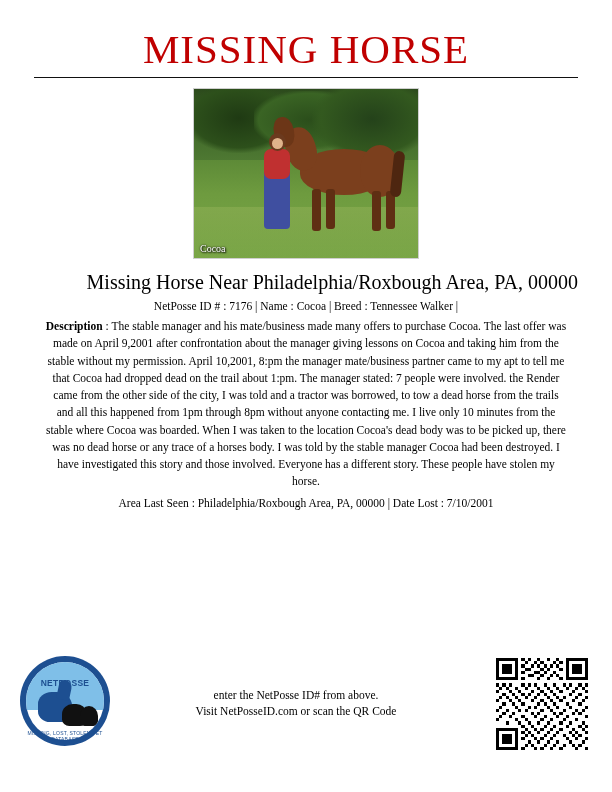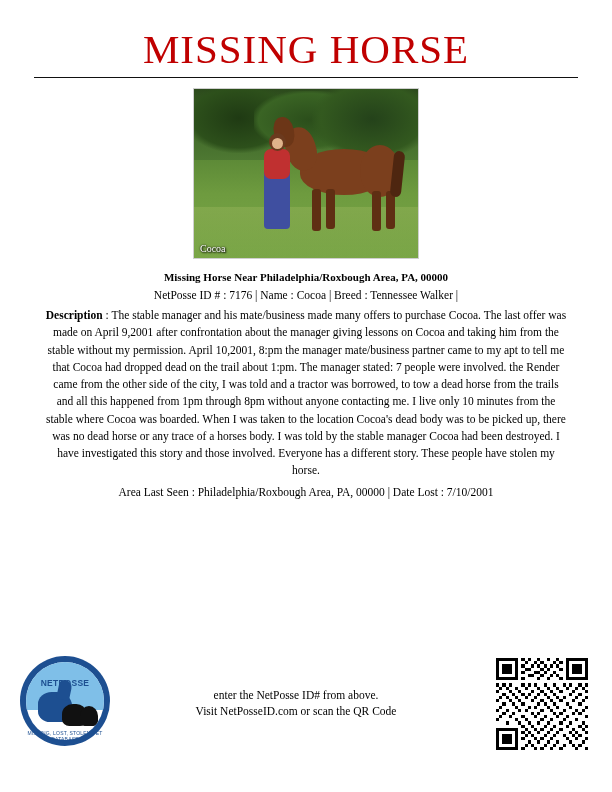--- a/index.html
+++ b/index.html
@@ -152,23 +152,23 @@
   .ph-caption {
     position: absolute;
     left: 6px;
     bottom: 4px;
     color: #ffffff;
     font-family: "Liberation Serif", serif;
     font-size: 10px;
     text-shadow: 0 0 2px #000, 1px 1px 2px #000;
   }
   .headline {
-    text-align: center;
-    font-weight: bold;
-    font-size: 11px;
+    text-align: right;
+    font-weight: normal;
+    font-size: 20px;
     margin: 12px 0 0 0;
   }
   .meta {
     text-align: center;
     font-size: 11.5px;
     margin: 6px 0 0 0;
   }
   .desc {
     text-align: center;
     font-size: 11.5px;

